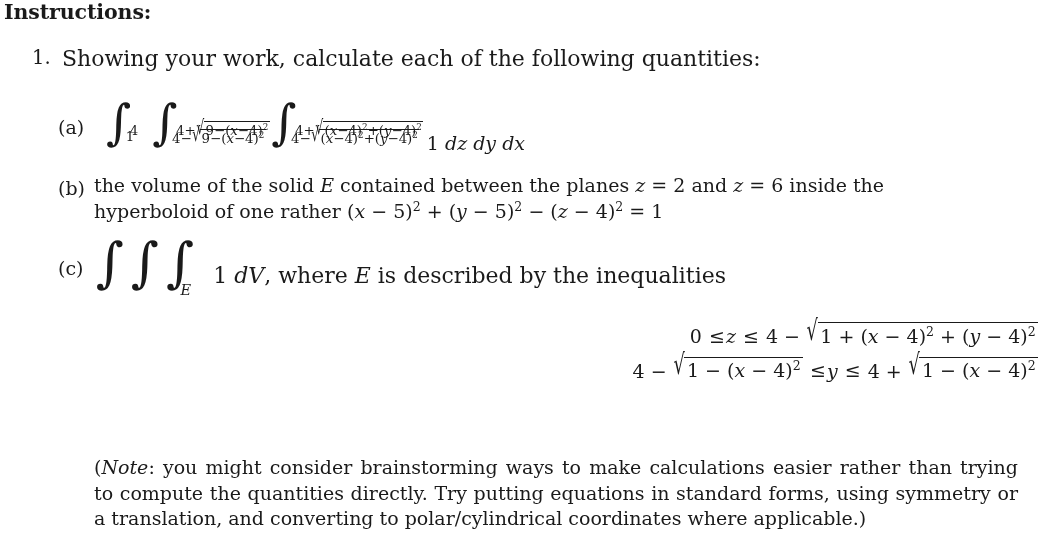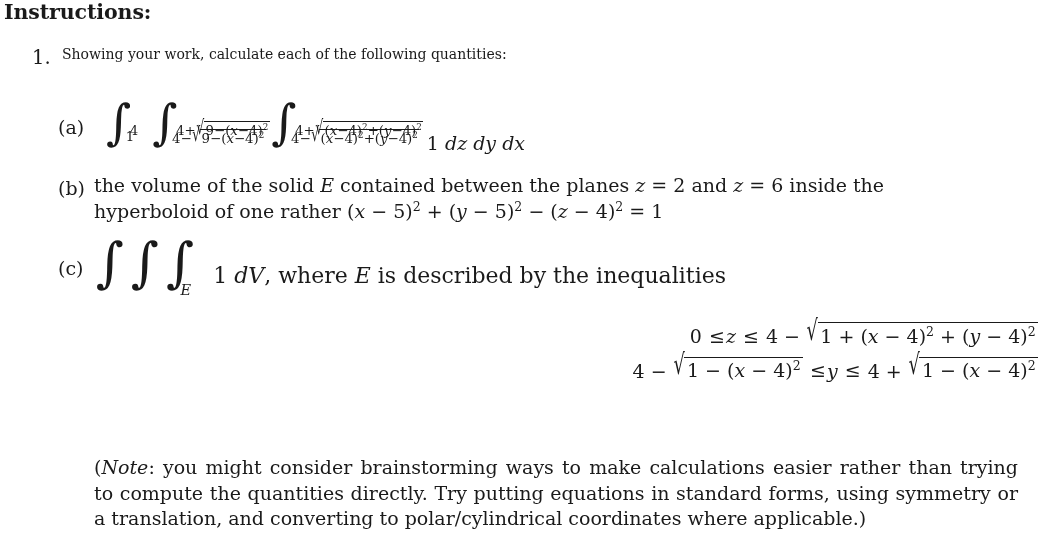--- a/index.html
+++ b/index.html
@@ -33,21 +33,21 @@
   .item-num {
     position: absolute;
     left: 32px;
     top: 46px;
     font-size: 19.5px;
   }
   .item-text {
     position: absolute;
     left: 62px;
     top: 46px;
-    font-size: 14px;
+    font-size: 22px;
     white-space: nowrap;
   }
 
   .label-a { position: absolute; left: 58px; top: 116px; font-size: 19px; }
   .label-b { position: absolute; left: 58px; top: 177px; font-size: 19px; }
   .label-c { position: absolute; left: 58px; top: 257px; font-size: 19px; }
 
   
   .mi { font-style: italic; font-family: "DejaVu Serif", "Liberation Serif", serif; }
   .mn, .mo { font-style: normal; }

